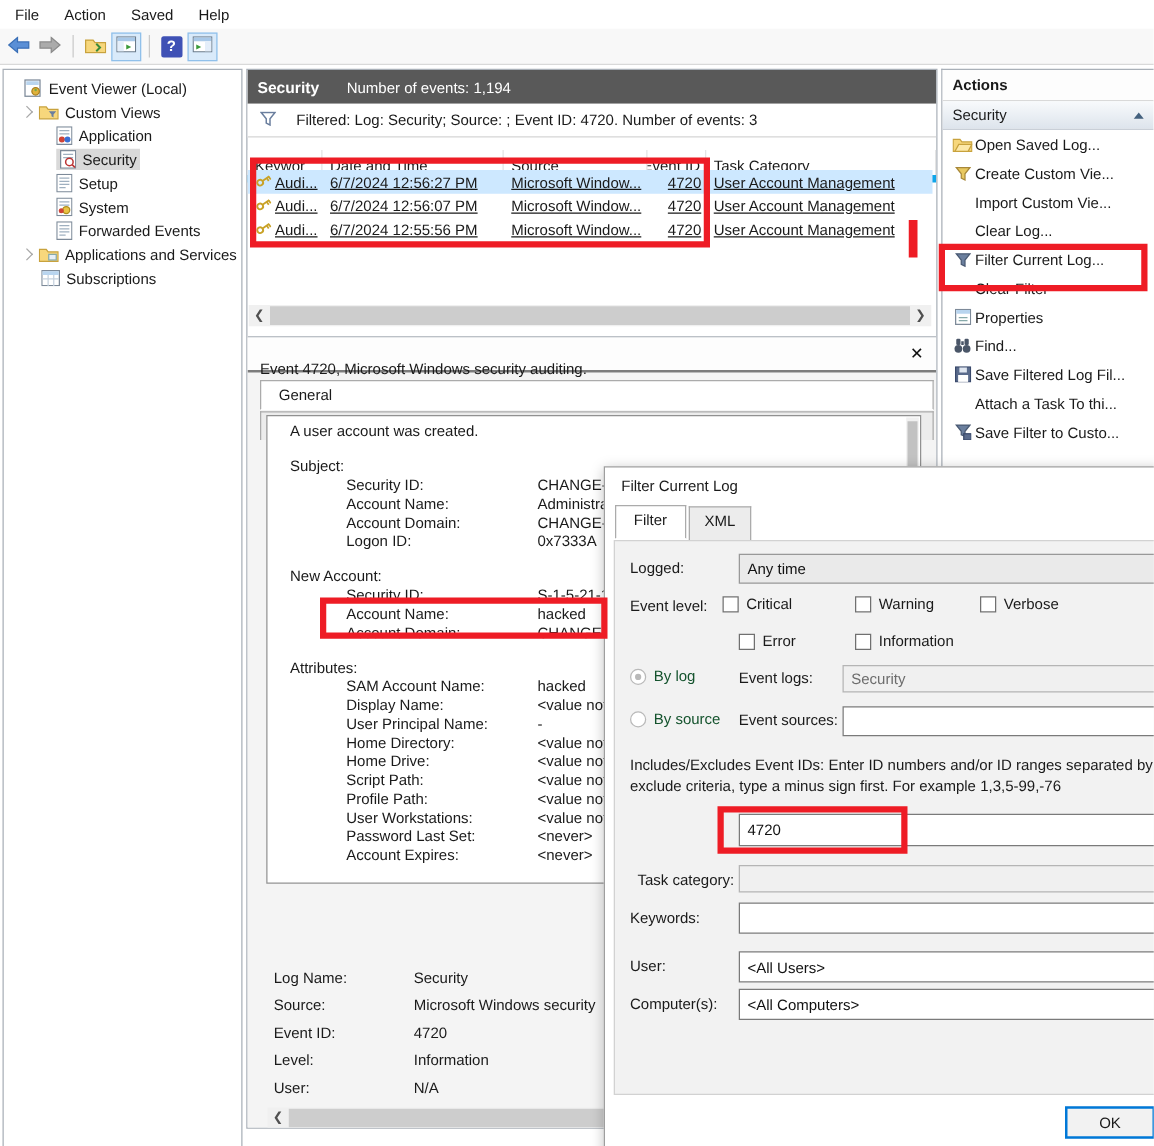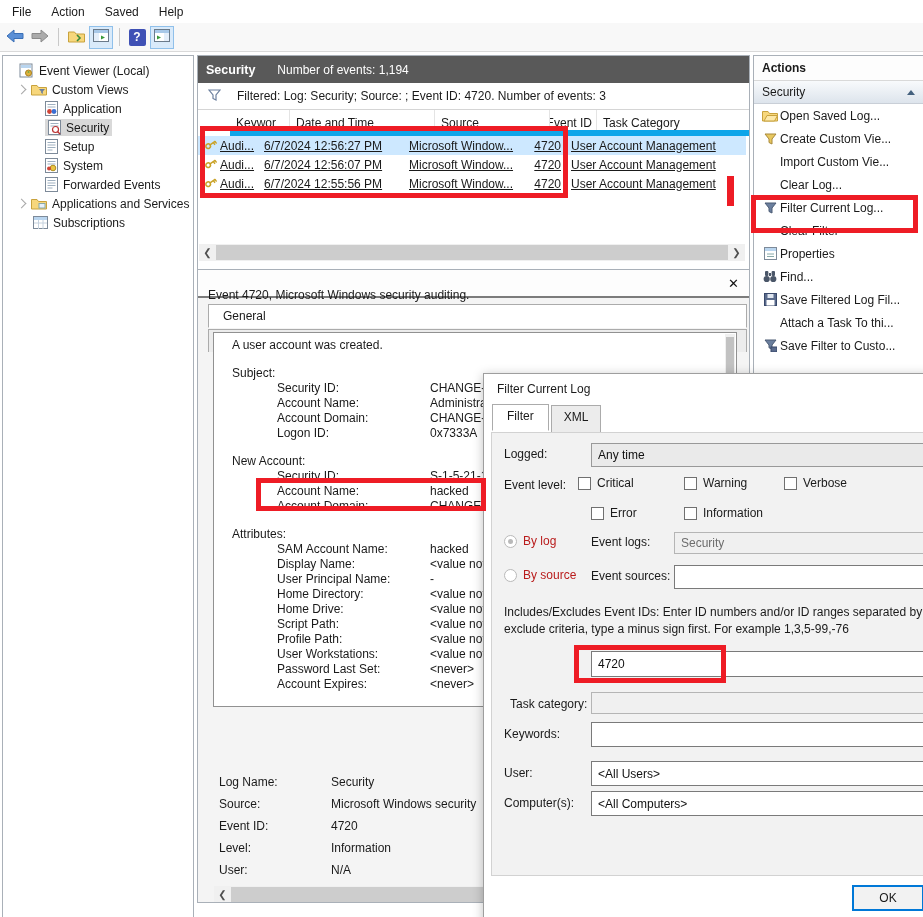--- a/index.html
+++ b/index.html
@@ -42,22 +42,22 @@
     align-items:center; justify-content:center; }
   .sthumb { height:15px; background:#cdcdcd; }
 
   
   .sechdr { position:absolute; left:0; top:0; width:100%; height:27px; background:#595959;
     color:#fff; display:flex; align-items:center; padding-left:8px; }
   .sechdr b { margin-right:22px; font-size:12.5px; }
   .filterbar { position:absolute; left:0; top:27px; width:100%; height:27px; background:#fff;
     border-bottom:1px solid #d5d5d5; display:flex; align-items:center; padding-left:10px; }
   .filterbar span.txt { margin-left:16px; }
-  .ethead { position:absolute; left:0; top:54px; width:100%; height:26px; background:#fff;
-    border-bottom:6px solid #0ea5e9; display:flex;margin-left:32px; }
+  .ethead { position:absolute; left:0; top:64px; width:100%; height:26px; background:#fff;
+    border-bottom:6px solid #0ea5e9; display:flex; }
   .ethead .c { border-right:1px solid #e4e4e4; padding:6px 4px 0 6px; overflow:hidden; white-space:nowrap; }
   .erow { position:absolute; left:0; width:548px; height:19px; display:flex; align-items:center; }
   .erow .c { padding:0 4px 0 6px; overflow:hidden; white-space:nowrap; display:flex; align-items:center;text-decoration:underline; }
   .c.k { width:60px; flex:none; } .c.d { width:145px; flex:none; } .c.s { width:115px; flex:none; }
   .c.e { width:47px; flex:none; justify-content:flex-end; text-align:right; display:flex; }
   .c.t { flex:1; }
   .erow.sel { background:#cde8ff; }
   .listscroll { position:absolute; left:1px; top:188px; width:546px; height:17px; background:#f0f0f0;
     display:flex; align-items:center; }
 
@@ -109,21 +109,21 @@
   .fld.gray { background:#eaeaea; border-color:#999; }
   .fld.dis { background:#f0f0f0; border-color:#b5b5b5; color:#6d6d6d; }
   .lbl { position:absolute; white-space:nowrap; }
   .cb { width:13px; height:13px; border:1px solid #707070; background:#fff; display:inline-block;
     vertical-align:-2px; margin-right:6px; flex:none; }
   .cbw { position:absolute; display:flex; align-items:center; }
   .rad { width:13px; height:13px; border:1px solid #b9b9b9; border-radius:50%; background:#fff;
     margin-right:6px; position:relative; flex:none; }
   .rad.on::after { content:""; position:absolute; left:3px; top:3px; width:5px; height:5px;
     border-radius:50%; background:#b9b9b9; }
-  .radw { position:absolute; display:flex; align-items:center; color:#b91c1c; }
+  .radw { position:absolute; display:flex; align-items:center; color:#14532d; }
   .okbtn { position:absolute; left:368px; top:511px; width:72px; height:26px; background:#f2f2f2;
     border:2px solid #0078d7; display:flex; align-items:center; justify-content:center; }
 
   
   .annot { position:absolute; border:5px solid #ee1c25; z-index:40; pointer-events:none; }
   .annot-bar { position:absolute; background:#ee1c25; z-index:40; pointer-events:none; }
 </style>
 </head>
 <body>
 

